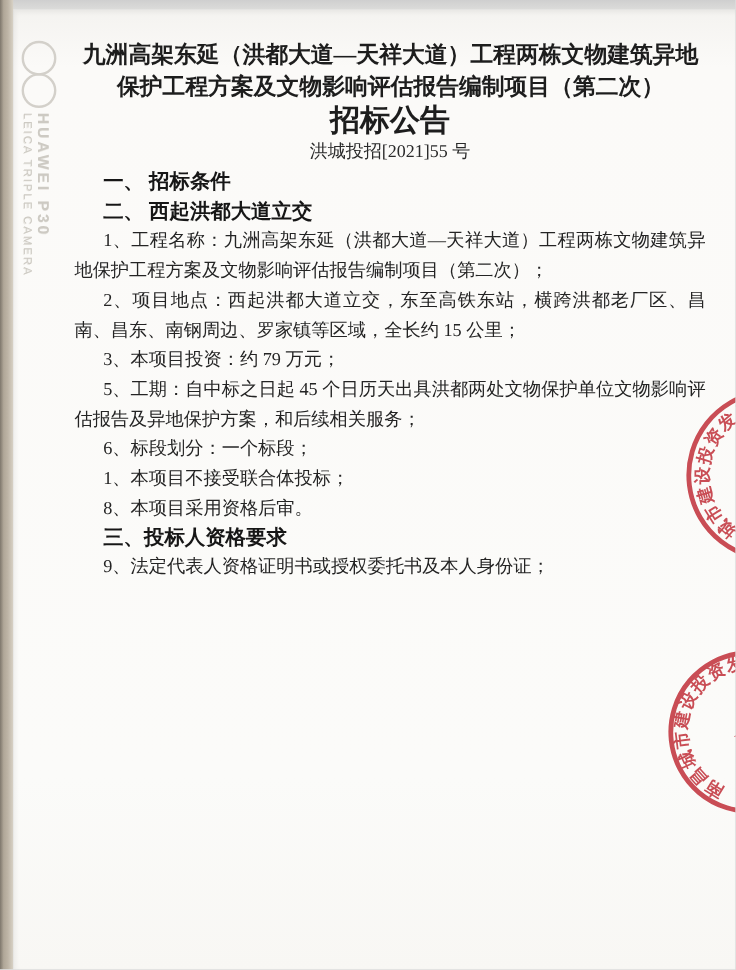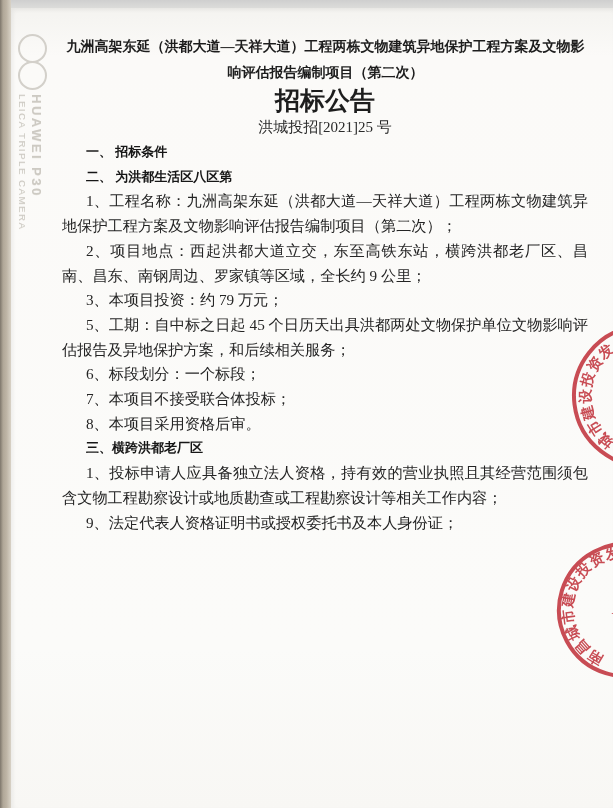--- a/index.html
+++ b/index.html
@@ -48,35 +48,35 @@
   .wm-text .l2 { font-size: 9.5px; letter-spacing: 1.6px; line-height: 13px; }
   
   .doc {
     position: absolute; left: 0; top: 0; right: 0; bottom: 0;
     padding: 26px 25px 0 51px;
     color: #242424;
     font-size: 15.2px;
     line-height: 24.7px;
   }
   .title {
-    font-size: 14px; font-weight: bold; text-align: center;
+    font-size: 19px; font-weight: bold; text-align: center;
     line-height: 26px; margin: 0 auto 0 auto; width: 527px;
     color: #1d1d1d;
   }
   .subtitle {
     font-size: 25px; font-weight: bold; text-align: center;
     line-height: 28px; margin: 1px 0 0 0; color: #1d1d1d;
   }
   .docnum {
     font-size: 15px; text-align: center; line-height: 24px;
     margin: 0 0 1px 0; color: #2a2a2a;
   }
   .sec-heading {
     font-weight: bold; text-indent: 24px; margin: 0;
-    font-size: 13px; color: #161616;
+    font-size: 17px; color: #161616;
   }
   .para {
     margin: 0; text-align: justify; text-indent: 29px;
     color: #242424;
   }
   .para.item { text-indent: 24px; }
   
   .seal { position: absolute; opacity: 0.88; }
   .seal1 { left: 553px; top: 308px; transform: rotate(-52deg); }
   .seal2 { left: 528px; top: 516px; transform: rotate(-28deg); }
@@ -93,35 +93,34 @@
     <div class="wm-circle c1"></div>
     <div class="wm-circle c2"></div>
     <div class="wm-text">
       <div class="l1">HUAWEI P30</div>
       <div class="l2">LEICA TRIPLE CAMERA</div>
     </div>
 
     <div class="doc">
       <div class="title">九洲高架东延（洪都大道—天祥大道）工程两栋文物建筑异地保护工程方案及文物影响评估报告编制项目（第二次）</div>
       <div class="subtitle">招标公告</div>
-      <div class="docnum">洪城投招[2021]25 号</div>
+      <div class="docnum">洪城投招[2021]55 号</div>
 
       <p class="sec-heading">一、 招标条件</p>
 
-      <p class="sec-heading">二、 为洪都生活区八区第</p>
+      <p class="sec-heading">二、 西起洪都大道立交</p>
       <p class="para item">1、工程名称：九洲高架东延（洪都大道—天祥大道）工程两栋文物建筑异地保护工程方案及文物影响评估报告编制项目（第二次）；</p>
-      <p class="para item">2、项目地点：西起洪都大道立交，东至高铁东站，横跨洪都老厂区、昌南、昌东、南钢周边、罗家镇等区域，全长约 9 公里；</p>
+      <p class="para item">2、项目地点：西起洪都大道立交，东至高铁东站，横跨洪都老厂区、昌南、昌东、南钢周边、罗家镇等区域，全长约 15 公里；</p>
       <p class="para item">3、本项目投资：约 79 万元；</p>
       <p class="para item">5、工期：自中标之日起 45 个日历天出具洪都两处文物保护单位文物影响评估报告及异地保护方案，和后续相关服务；</p>
       <p class="para item">6、标段划分：一个标段；</p>
-      <p class="para item">7、本项目不接受联合体投标；</p>
+      <p class="para item">1、本项目不接受联合体投标；</p>
       <p class="para item">8、本项目采用资格后审。</p>
 
-      <p class="sec-heading">三、横跨洪都老厂区</p>
-      <p class="para item">1、投标申请人应具备独立法人资格，持有效的营业执照且其经营范围须包含文物工程勘察设计或地质勘查或工程勘察设计等相关工作内容；</p>
+      <p class="sec-heading">三、投标人资格要求</p>
       <p class="para item">9、法定代表人资格证明书或授权委托书及本人身份证；</p>
     </div>
 
     <svg class="seal seal1" width="160" height="160" viewBox="0 0 160 160">
       <circle cx="80" cy="80" r="70" fill="none" stroke="#c2353e" stroke-width="4"></circle>
       <path id="s1arc" d="M 38.7,115.1 A 54,54 0 1,1 121.3,115.1" fill="none"></path>
       <text font-size="14.5" font-weight="bold" fill="#c2353e" letter-spacing="1">
         <textPath href="#s1arc" startOffset="2">南昌城市建设投资发展有限公司</textPath>
       </text>
       <path id="s1num" d="M 48.6,118.4 A 50,50 0 0,0 111.4,118.4" fill="none"></path>

